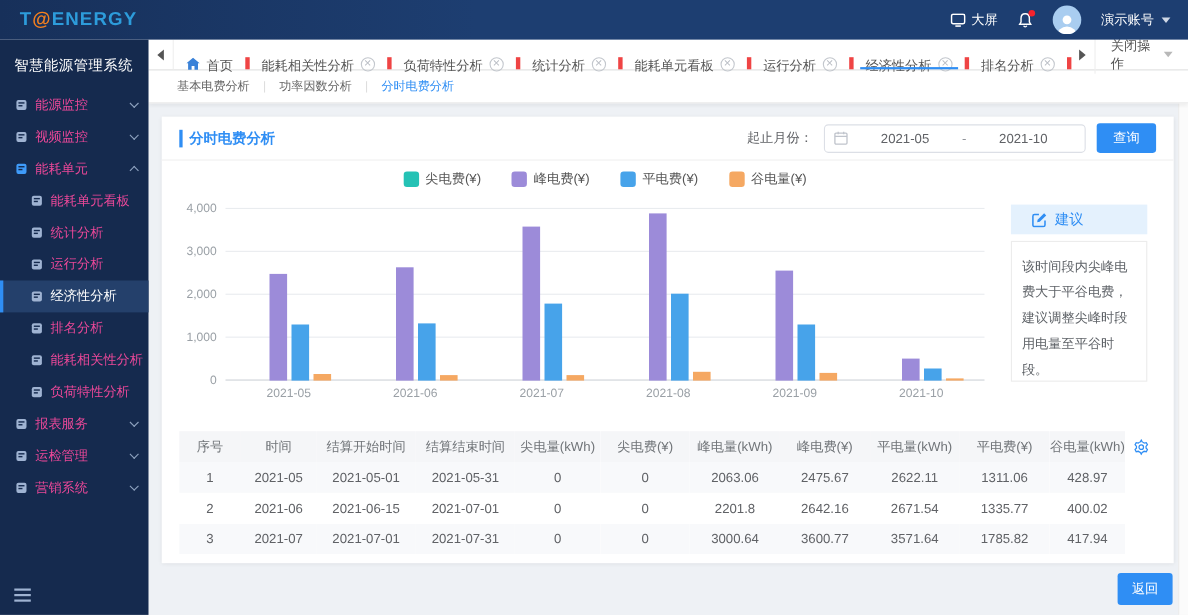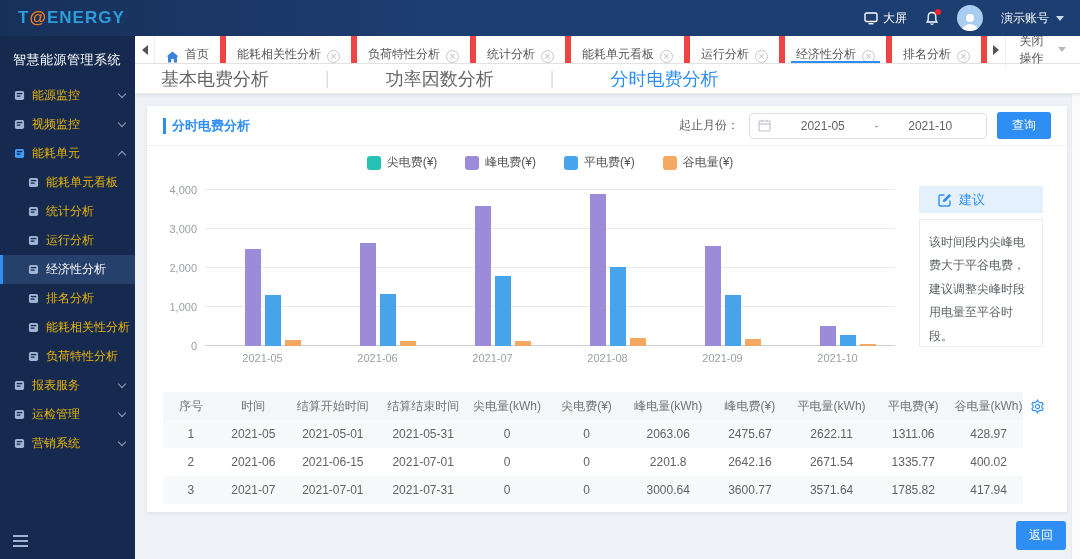--- a/index.html
+++ b/index.html
@@ -16,50 +16,50 @@
   .tb-item { display:flex; align-items:center; gap:5px; cursor:pointer; }
   .bell-wrap { position:relative; }
   .red-dot { position:absolute; right:-2px; top:-2px; width:6px; height:6px; border-radius:50%; background:#f5222d; }
   .avatar { width:26px; height:26px; border-radius:50%; background:#a9cdf0; display:flex; align-items:flex-end; justify-content:center; overflow:hidden; }
   .caret { width:0; height:0; border-left:4px solid transparent; border-right:4px solid transparent; border-top:5px solid #cfd8e6; margin-left:2px; }
 
   
   .sidebar { position:absolute; left:0; top:36px; width:135px; bottom:0; background:#152a4e; z-index:20; }
   .sb-title { color:#fff; font-size:13px; font-weight:normal; padding:15px 0 12px 13px; letter-spacing:.5px; }
   .menu-item { height:29px; display:flex; align-items:center; gap:7px; padding:0 10px 0 14px;
-    color:#eab308; font-size:12px; cursor:pointer; position:relative; white-space:nowrap; }
+    color:#ec4899; font-size:12px; cursor:pointer; position:relative; white-space:nowrap; }
   .menu-item .mi-icon { display:flex; color:#9fb3d2; flex:0 0 auto; }
   .menu-item.child { padding-left:28px; }
   .menu-item .chev { margin-left:auto; width:6px; height:6px; border-right:1.5px solid #8fa3c0;
     border-bottom:1.5px solid #8fa3c0; transform:rotate(45deg); margin-top:-3px; flex:0 0 auto; }
   .menu-item .chev.up { transform:rotate(-135deg); margin-top:3px; }
   .menu-item.open .mi-icon { color:#3f9bfa; }
   .menu-item.active { background:#24406b; color:#fff; }
   .menu-item.active::before { content:''; position:absolute; left:0; top:0; bottom:0; width:3px; background:var(--accent); }
   .sb-burger { position:absolute; left:13px; bottom:12px; width:15px; cursor:pointer; }
   .sb-burger i { display:block; height:2px; background:#9fb3d2; margin-bottom:3px; }
 
   
   .tabbar { position:absolute; left:135px; top:36px; right:0; height:28px; background:#fff;
     border-bottom:1px solid #e2e2e2; display:flex; align-items:stretch; z-index:10; font-size:12px; color:#555; }
   .tab-arrow { width:24px; display:flex; align-items:center; justify-content:center; color:#666; cursor:pointer; }
   .tri-l { width:0;height:0;border-top:5px solid transparent;border-bottom:5px solid transparent;border-right:6px solid #555; }
   .tri-r { width:0;height:0;border-top:5px solid transparent;border-bottom:5px solid transparent;border-left:6px solid #555; }
-  .tab { padding:0 11px; display:flex; align-items:flex-end; gap:6px; border-right:6px solid #ef4444; position:relative; cursor:pointer; white-space:nowrap; }
+  .tab { padding:0 11px; display:flex; align-items:flex-start; gap:6px; border-right:4px solid #ef4444; position:relative; cursor:pointer; white-space:nowrap;margin-top:16px; }
   .tab.active::after { content:''; position:absolute; left:6px; right:6px; bottom:0; height:2px; background:var(--accent); }
   .tab .close-dot { width:13px; height:13px; border-radius:50%; border:1px solid #c3c7cd; color:#b9bdc4;
     font-size:9px; line-height:11px; text-align:center; font-family:"DejaVu Sans",sans-serif; }
   .tab-right { margin-left:auto; display:flex; align-items:center; }
   .ops { display:flex; align-items:center; gap:6px; padding:0 14px; border-left:1px solid #eee; color:#555; cursor:pointer; }
   .ops .caret { border-top-color:#b8b8b8; }
 
   
   .subtabbar { position:absolute; left:135px; top:64px; right:0; height:30px; background:#fff;
     border-bottom:1px solid #e8e8e8; box-shadow:0 2px 3px rgba(0,0,0,.05);
-    display:flex; align-items:center; padding-left:14px; font-size:18px; color:#666; z-index:9;gap:44px; }
+    display:flex; align-items:center; padding-left:14px; font-size:11px; color:#666; z-index:9; }
   .subtab { padding:0 12px; cursor:pointer; }
   .subtab.active { color:var(--accent); }
   .subtab-sep { color:#dcdcdc; }
 
   
   .content { position:absolute; left:135px; top:94px; right:0; bottom:0; background:#eef1f5; }
   .scroll-strip { position:absolute; right:0; top:-30px; bottom:0; width:9px; background:#fbfbfb; border-left:1px solid #ececec; }
   .card { position:absolute; left:12px; top:12px; width:920px; height:406px; background:#fff;
     box-shadow:0 1px 4px rgba(0,0,0,.08); overflow:hidden; }
   .card-header { height:40px; border-bottom:1px solid #f0f0f0; display:flex; align-items:center; padding:0 16px; }

